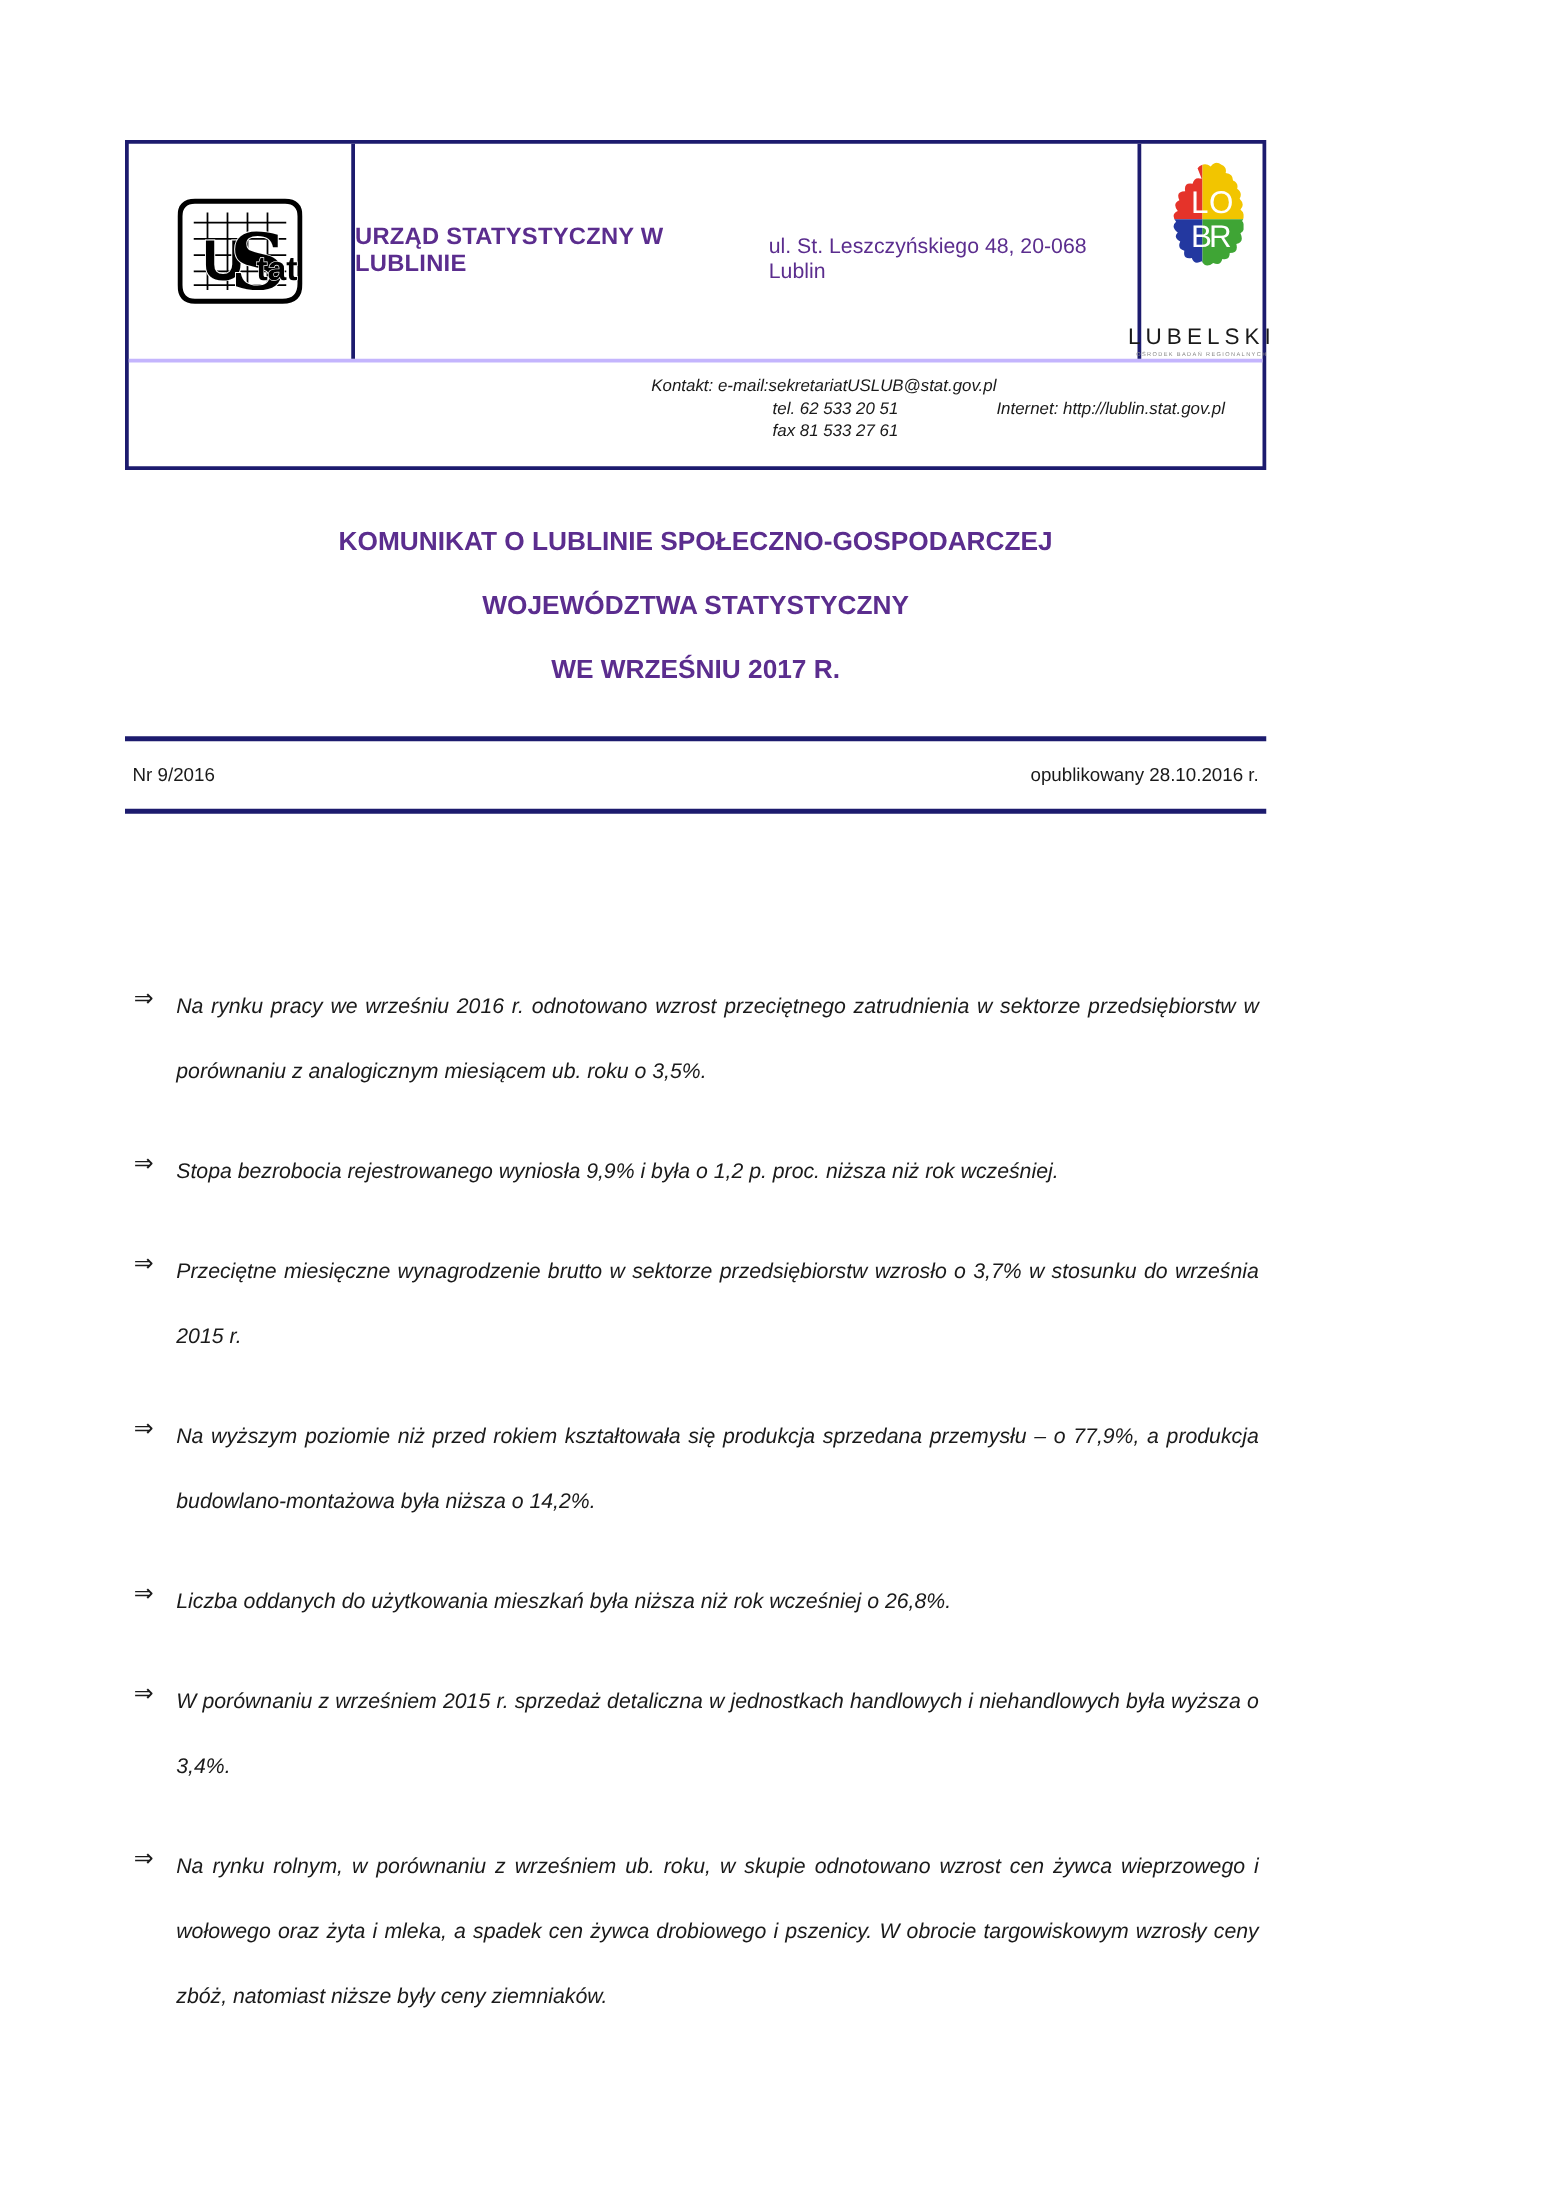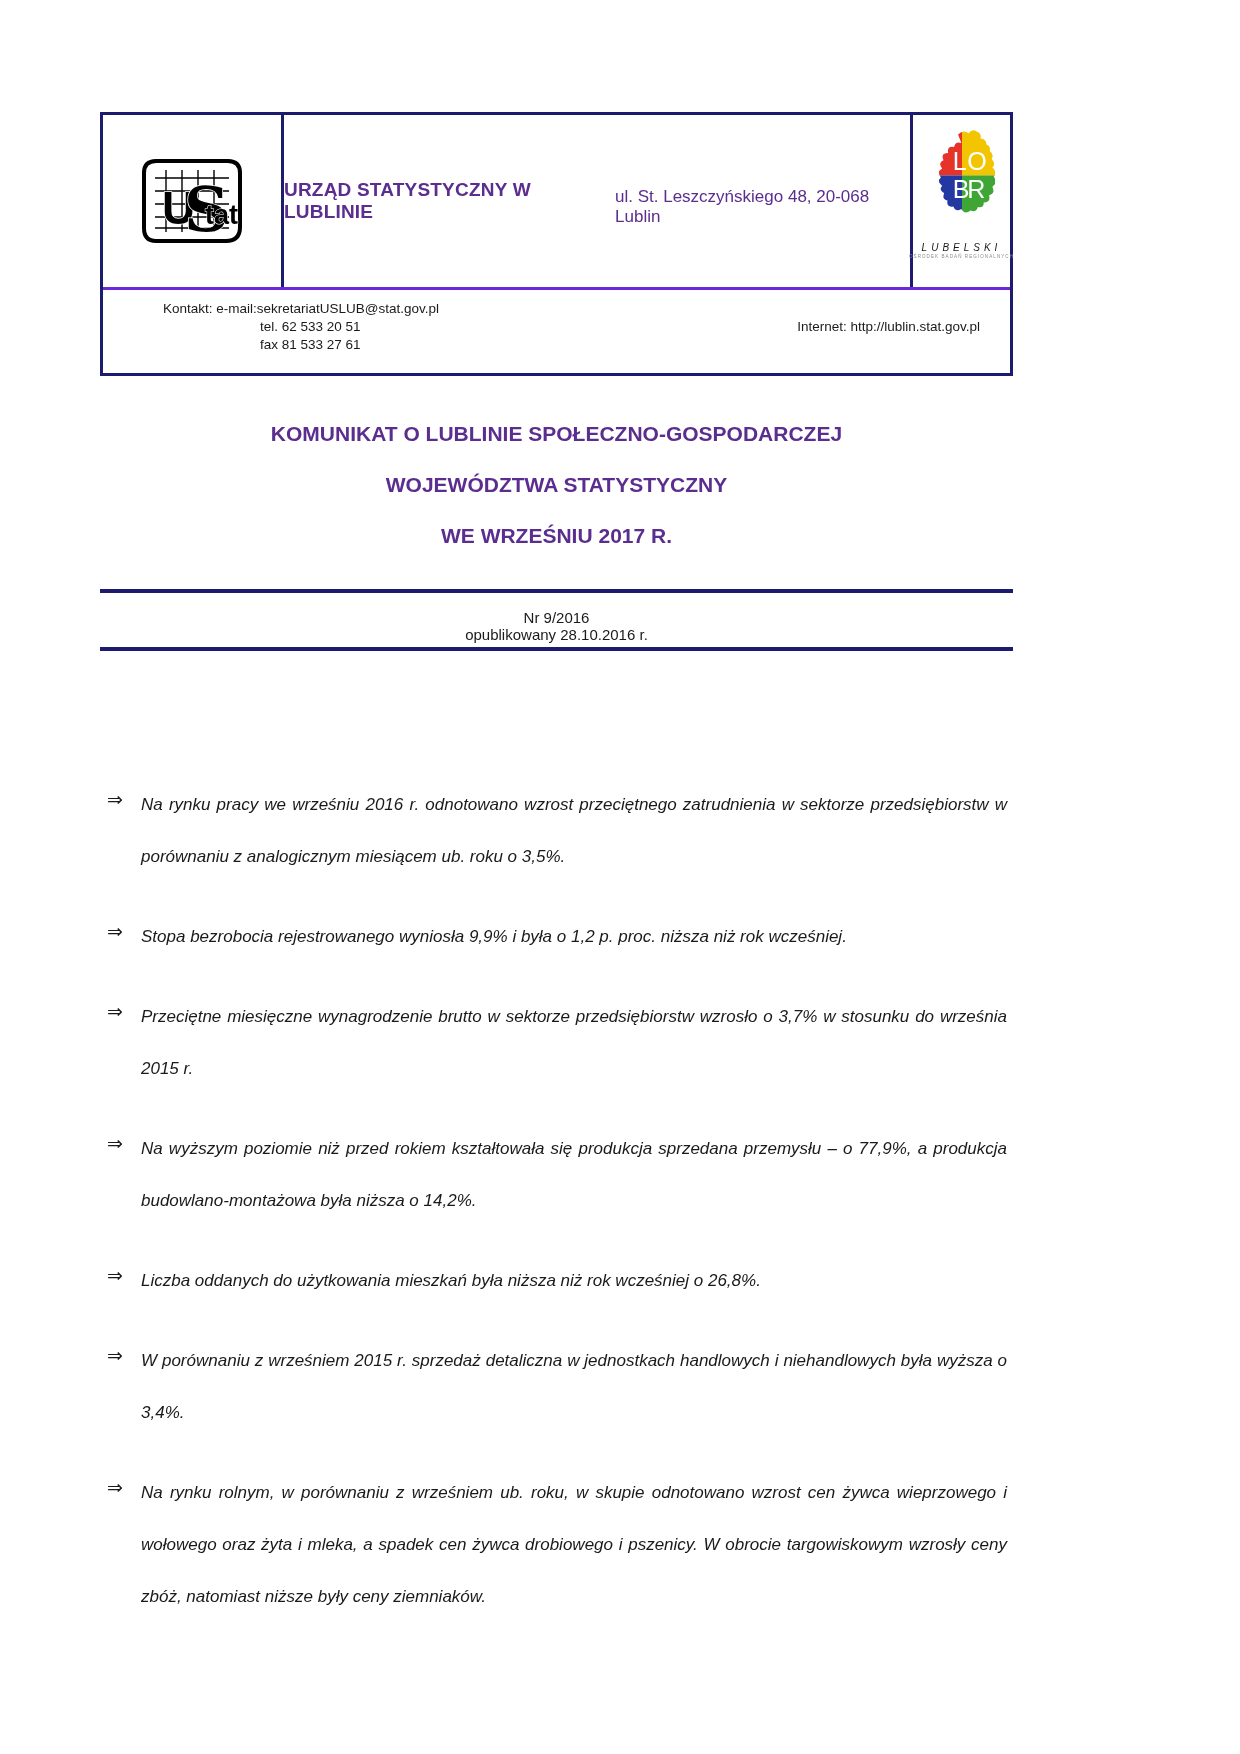--- a/index.html
+++ b/index.html
@@ -21,57 +21,57 @@
   .lh-row1 { display: flex; height: 172px; }
   .lh-cell { border-right: 3px solid #1c1b6e; }
   .lh-cell:last-child { border-right: none; }
   .cell-ustat { width: 181px; display: flex; align-items: center; justify-content: center; }
   .cell-org { flex: 1; display: flex; flex-direction: row; align-items: center; justify-content: center; }
   .cell-lobr { width: 97px; display: flex; flex-direction: column; align-items: center; justify-content: flex-start; padding-top: 14px; }
   .org-name { color: #5b2d8e; font-weight: bold; font-size: 19px; letter-spacing: .2px; }
   .org-address { color: #5b2d8e; font-size: 17px; margin-top: 12px; }
 
   .lh-row2 {
-    border-top: 3px solid #6d28d9;
+    border-top: 3px solid #c4b5fd;
     height: 86px;
-    display: flex; justify-content: space-between;
+    display: flex; justify-content: flex-end;
     padding: 10px 30px 0 60px;
     font-size: 13.5px;
+    font-style: italic;
   }
   .contact-block { line-height: 18px; }
   .contact-tel, .contact-fax { padding-left: 97px; }
   .contact-right { line-height: 18px; padding-top: 18px; }
 
   
   .ustat-svg { display: block; }
 
   
-  .lobr-caption { font-size: 10px; letter-spacing: 4px; color: #1a1a1a; margin-top: 3px; white-space: nowrap; font-style: italic; }
+  .lobr-caption { font-size: 18px; letter-spacing: 4px; color: #1a1a1a; margin-top: 20px; white-space: nowrap; }
   .lobr-subcaption { font-size: 4.5px; letter-spacing: 1.1px; color: #8a8a8a; margin-top: 1px; white-space: nowrap; }
 
   
   .doc-title {
     margin-top: 32px;
     text-align: center;
     color: #5b2d8e;
     font-weight: bold;
     font-size: 21px;
     line-height: 51px;
   }
 
   
   .rule { height: 4px; background: #1c1b6e; border: none; }
   .rule-1 { margin-top: 28px; }
   .meta-row {
     display: flex; justify-content: space-between; align-items: center;
-    padding: 16px 6px;
+    padding: 0 6px;
     height: 54px;
     font-size: 15px;
     color: #1a1a1a;
-    flex-direction: column;
   }
 
   
   .bullets { margin-top: 128px; padding-left: 7px; }
   .bullet-item {
     display: flex;
     margin-bottom: 28px;
   }
   .bullet-marker {
     width: 34px;

